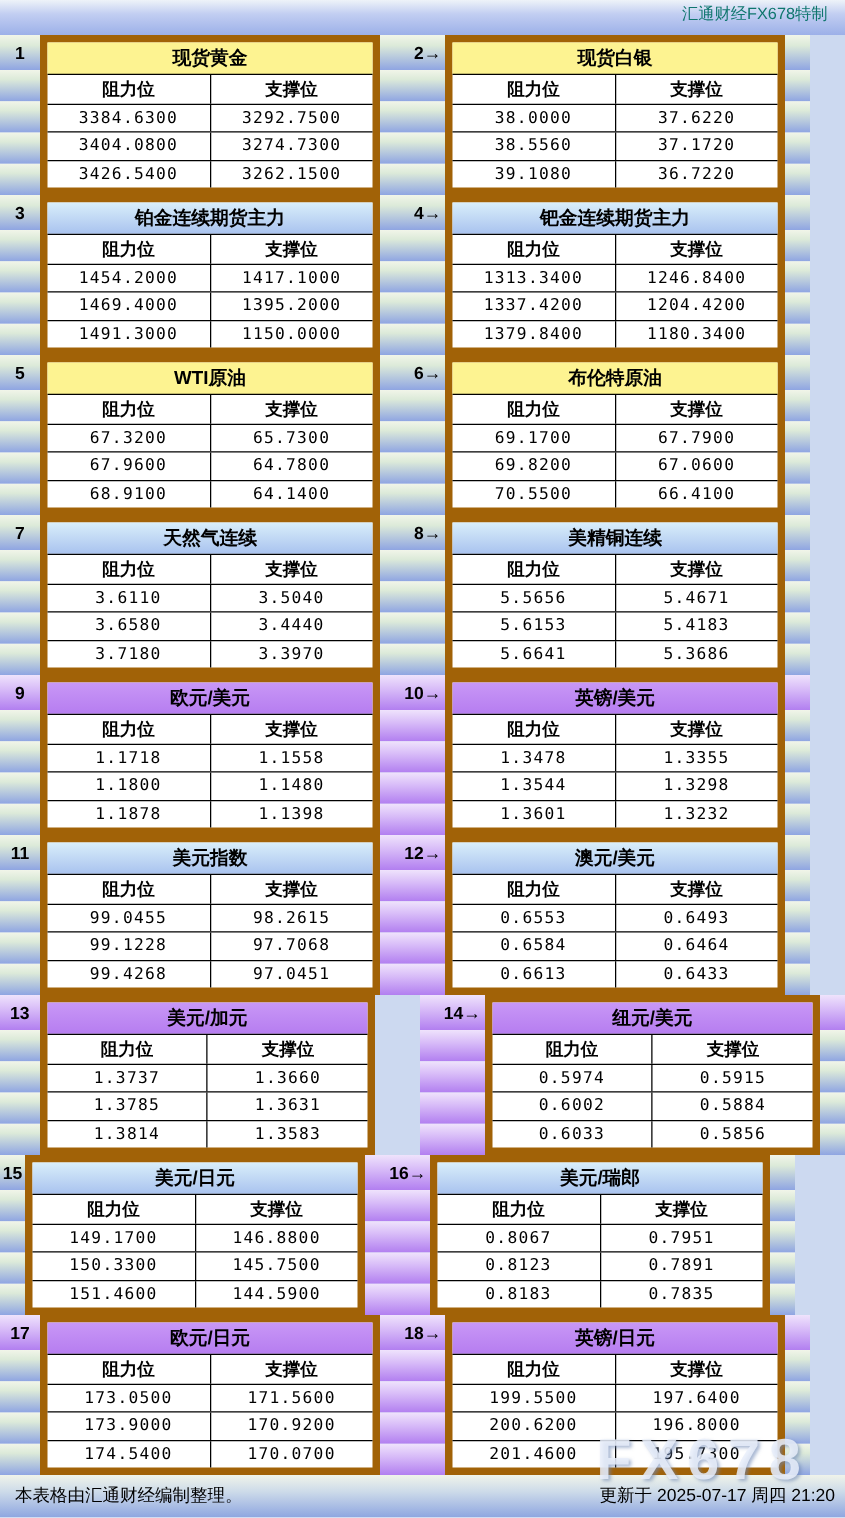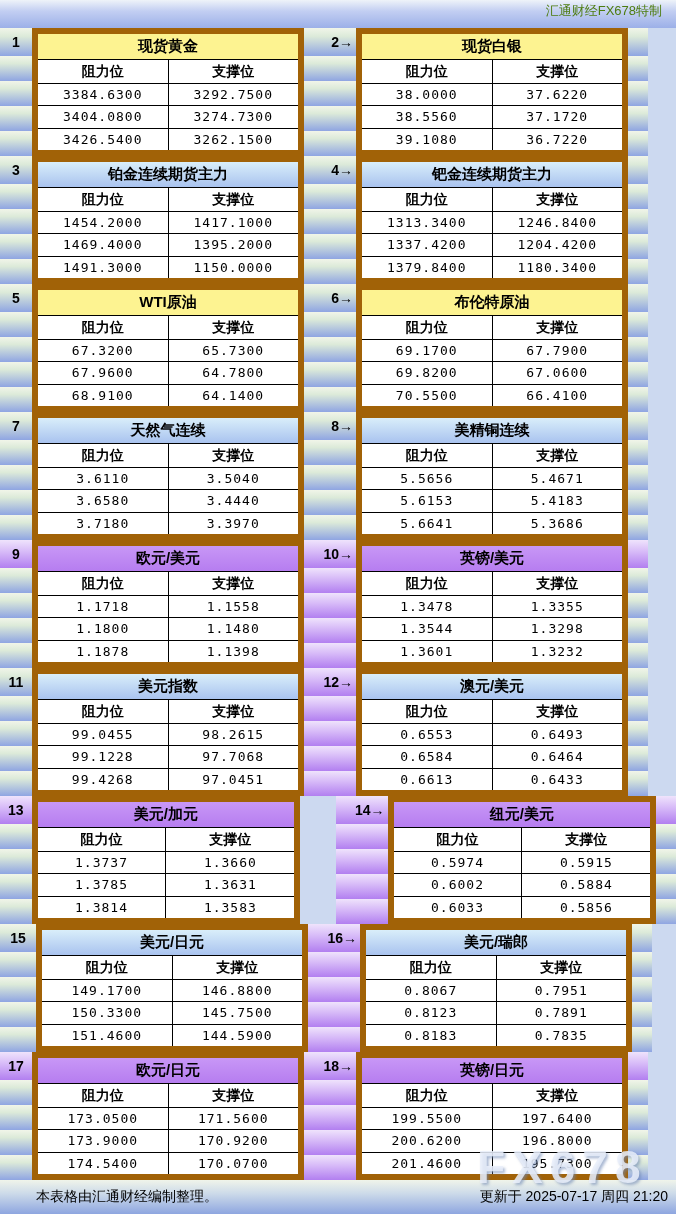--- a/index.html
+++ b/index.html
@@ -1,20 +1,20 @@
 <!DOCTYPE html>
 <html><head>
 <meta charset="utf-8">
 <style>
   html,body{margin:0;padding:0;background:#e8edf8;}
   .page{position:relative;width:676px;height:1214px;overflow:hidden;background:#ccd9f0;
         font-family:"Liberation Sans","DejaVu Sans",sans-serif;color:#000;}
   .topband{position:absolute;top:0;left:0;width:676px;height:28px;
         background:linear-gradient(180deg,#eef3f9 0%,#c2cef2 40%,#9cb0e8 100%);}
-  .brand{position:absolute;top:2px;right:14px;font-size:13px;color:#4d7c0f;margin-left:31px;}
+  .brand{position:absolute;top:2px;right:14px;font-size:13px;color:#0f766e;margin-left:31px;}
   .bands{position:absolute;top:28px;left:0;width:676px;}
   .band{display:flex;height:128px;}
   .stack{display:flex;flex-direction:column;}
   .stack .c{box-sizing:border-box;}
   .h0{height:28px;}.h1{height:25px;}.h2{height:25px;}.h3{height:25px;}.h4{height:25px;}
   .strip{background:linear-gradient(180deg,#f1f5e9 0%,#dcead9 30%,#8fa5e2 100%);}
   .strip.pp{background:linear-gradient(180deg,#efe3fc 0%,#d8bcf8 40%,#b27ff0 100%);}
   .rowlabel{font-size:14px;font-weight:bold;display:flex;align-items:center;}
   .rowlabel.center{justify-content:center;}
   .rowlabel.right{justify-content:flex-end;padding-right:3px;}
@@ -27,21 +27,21 @@
   .title-purple{background:linear-gradient(180deg,#c897f6 0%,#b67df0 100%);}
   .t-hdr{flex:0 0 24px;display:flex;border-bottom:1px solid #000;box-sizing:border-box;}
   .t-row{flex:1;display:flex;border-bottom:1px solid #000;box-sizing:border-box;}
   .t-row.last{border-bottom:none;}
   .cell{flex:1;display:flex;align-items:center;justify-content:center;box-sizing:border-box;overflow:hidden;}
   .cell + .cell{border-left:1px solid #000;}
   .hcell{font-weight:bold;font-size:14px;}
   .num{font-family:"DejaVu Sans Mono","Liberation Mono",monospace;font-size:13px;letter-spacing:1px;}
   .footer{position:absolute;left:0;top:1180px;width:676px;height:34px;
        background:linear-gradient(180deg,#f0f4ea 0%,#ccdae9 40%,#8ea6e0 100%);}
-  .footer-left{position:absolute;left:36px;top:8px;font-size:14px;color:#000;}
+  .footer-left{position:absolute;left:12px;top:8px;font-size:14px;color:#000;}
   .footer-right{position:absolute;right:8px;top:8px;font-size:14px;color:#000;}
   .watermark{position:absolute;left:477px;top:1140px;font-size:46px;font-weight:bold;
        letter-spacing:7px;color:rgba(233,239,250,0.85);
        text-shadow:2px 2px 3px rgba(110,135,180,0.6);z-index:5;
        font-family:"Liberation Sans",sans-serif;}
 </style>
 </head>
 <body>
 
 <div class="page">
@@ -470,21 +470,21 @@
         </div>
         <div class="stack" style="width: 20px;">
           <div class="c h0 strip pp"></div>
           <div class="c h1 strip"></div>
           <div class="c h2 strip"></div>
           <div class="c h3 strip"></div>
           <div class="c h4 strip"></div>
         </div>
       </div>
       <div class="band">
-        <div class="stack" style="width: 36px;">
+        <div class="stack" style="width: 20px;">
           <div class="c h0 strip rowlabel center">15</div>
           <div class="c h1 strip"></div>
           <div class="c h2 strip"></div>
           <div class="c h3 strip"></div>
           <div class="c h4 strip"></div>
         </div>
         <div class="tbl">
           <div class="t-title title-blue">美元/日元</div>
           <div class="t-hdr">
             <div class="cell hcell">阻力位</div>

